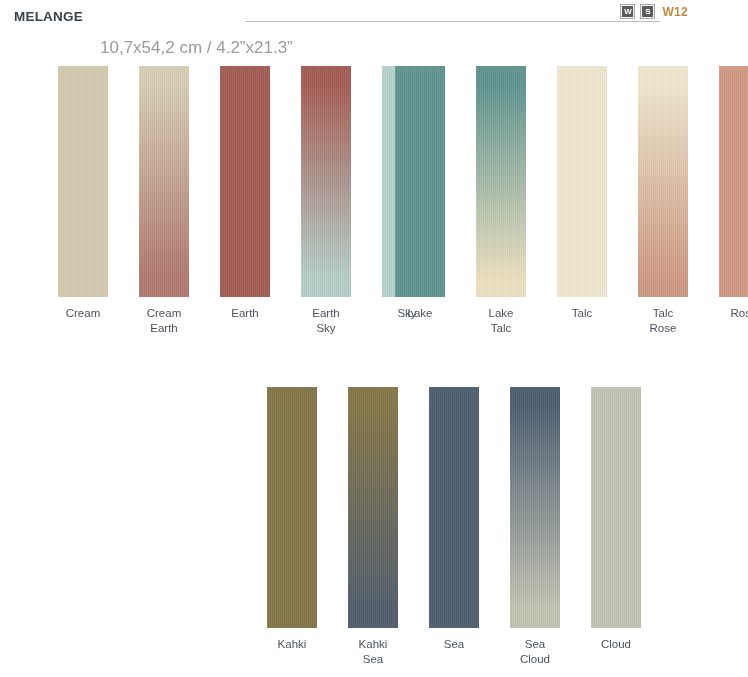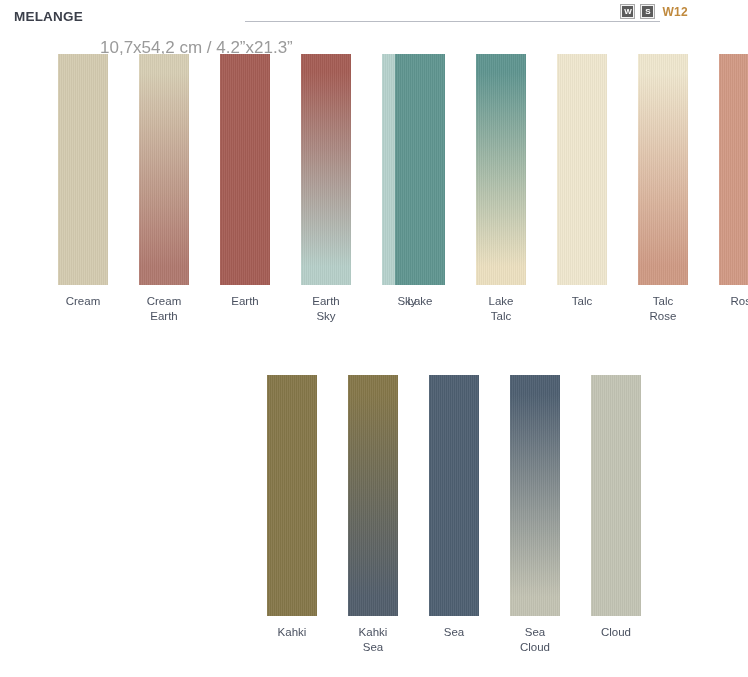--- a/index.html
+++ b/index.html
@@ -79,21 +79,21 @@
     letter-spacing: .3px;
     margin-left: 2px;
   }
 
   
   .row {
     position: absolute;
   }
   .group {
     position: absolute;
-    top: 0;
+    top: 12px;
     display: flex;
   }
   .swatch-cell {
     width: 50px;
     margin-right: 31px;
     display: flex;
     flex-direction: column;
     align-items: center;
   }
   .swatch-cell.last { margin-right: 0; }

